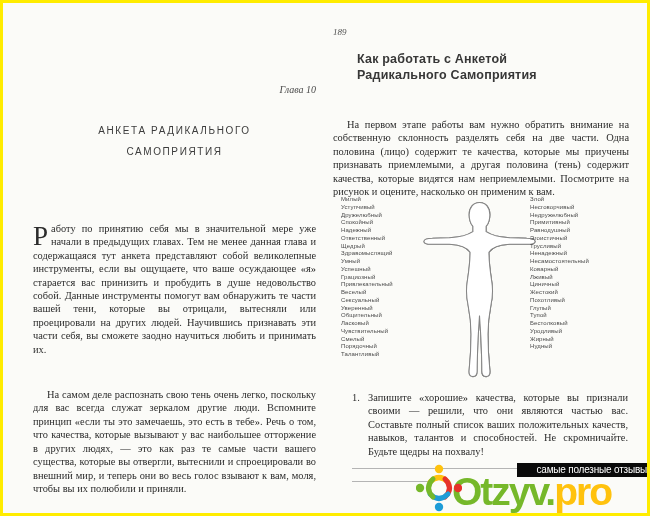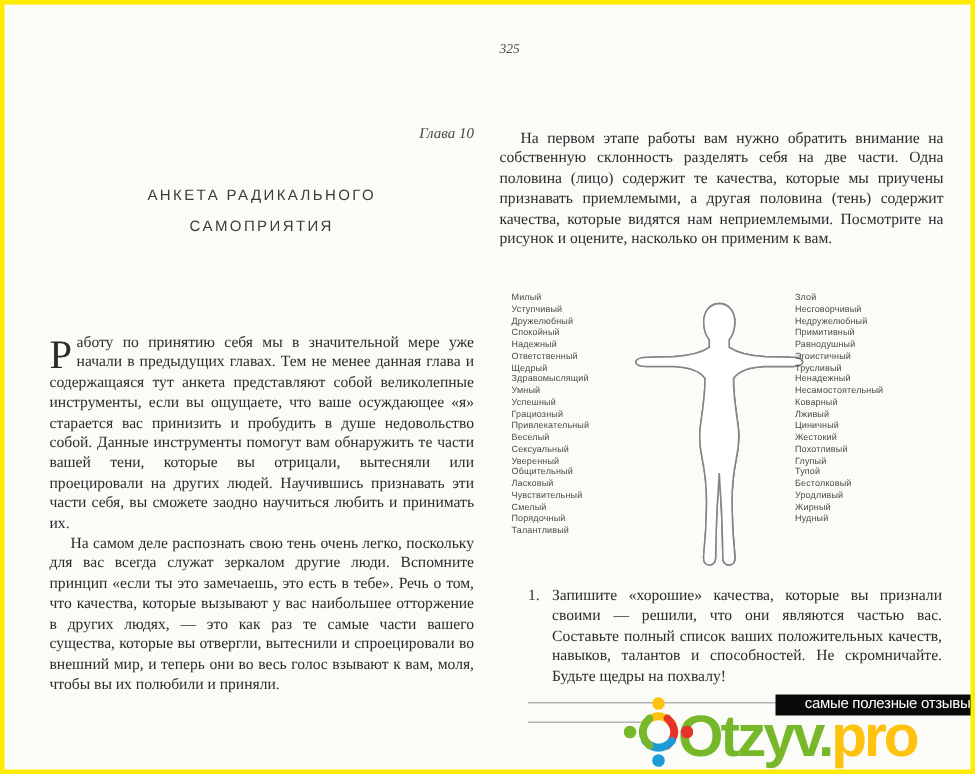--- a/index.html
+++ b/index.html
@@ -11,21 +11,21 @@
   
   .page-left { position:absolute; left:33px; top:0; width:283px; height:516px; }
   .chapter-label { position:absolute; top:84px; width:100%; text-align:right;
     font:italic 10px/12px "Liberation Serif", serif; color:#474747; }
   .chapter-title { position:absolute; top:120px; left:50%; transform:translateX(-50%); width:170px;
     text-align:center; font-family:"Liberation Sans", sans-serif; font-size:10px; line-height:21px;
     letter-spacing:1.6px; color:#3c3c3c; font-weight:500; }
   .body-text { text-align:justify; font-size:10.4px; line-height:13.4px; color:#2c2c2c; }
   .left-body { position:absolute; top:222px; width:283px; }
   .dropcap { float:left; font-size:27px; line-height:24px; padding:2px 3px 0 0; color:#2c2c2c; }
-  .para-indent { text-indent:14px; }
+  .para-indent { text-indent:14px;margin-top:32px; }
 
   
   .page-right { position:absolute; left:333px; top:0; width:296px; height:516px; }
   .running-header { position:absolute; top:27px; width:296px; display:flex; justify-content:space-between;
     font:italic 9px/11px "Liberation Serif", serif; color:#4d4d4d; }
   .section-heading { position:absolute; top:51px; left:24px; width:195px;
     font-family:"Liberation Sans", sans-serif; font-size:12.5px; line-height:16px;
     font-weight:600; color:#373737; letter-spacing:.2px; }
   .intro { position:absolute; top:86px; width:296px; }
   .diagram-labels { position:absolute; top:183px; left:15px; width:216px; display:flex; align-items:flex-end;
@@ -63,22 +63,23 @@
     <div class="chapter-label">Глава 10</div>
     <div class="chapter-title">АНКЕТА РАДИКАЛЬНОГО САМОПРИЯТИЯ</div>
     <div class="left-body">
       <p class="body-text"><span class="dropcap">Р</span><span>аботу по принятию себя мы в значительной мере уже начали в предыдущих главах. Тем не менее данная глава и содержащаяся тут анкета представляют собой великолепные инструменты, если вы ощущаете, что ваше осуждающее «я» старается вас принизить и пробудить в душе недовольство собой. Данные инструменты помогут вам обнаружить те части вашей тени, которые вы отрицали, вытесняли или проецировали на других людей. Научившись признавать эти части себя, вы сможете заодно научиться любить и принимать их.</span></p>
       <p class="body-text para-indent">На самом деле распознать свою тень очень легко, поскольку для вас всегда служат зеркалом другие люди. Вспомните принцип «если ты это замечаешь, это есть в тебе». Речь о том, что качества, которые вызывают у вас наибольшее отторжение в других людях, — это как раз те самые части вашего существа, которые вы отвергли, вытеснили и спроецировали во внешний мир, и теперь они во весь голос взывают к вам, моля, чтобы вы их полюбили и приняли.</p>
     </div>
   </div>
 
   <div class="page-right">
     <div class="running-header">
-      <span>325</span>
+      <span>189</span>
     </div>
+    <div class="section-heading">Как работать с Анкетой Радикального Самоприятия</div>
     <p class="body-text para-indent intro">На первом этапе работы вам нужно обратить внимание на собственную склонность разделять себя на две части. Одна половина (лицо) содержит те качества, которые мы приучены признавать приемлемыми, а другая половина (тень) содержит качества, которые видятся нам неприемлемыми. Посмотрите на рисунок и оцените, насколько он применим к вам.</p>
 
 
     <div class="quality-list list-face">
         <div>Милый</div>
         <div>Уступчивый</div>
         <div>Дружелюбный</div>
         <div>Спокойный</div>
         <div>Надежный</div>
         <div>Ответственный</div>

